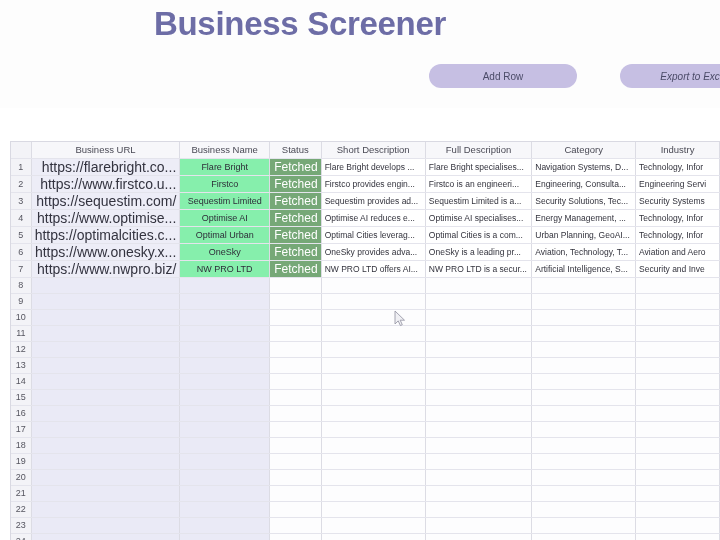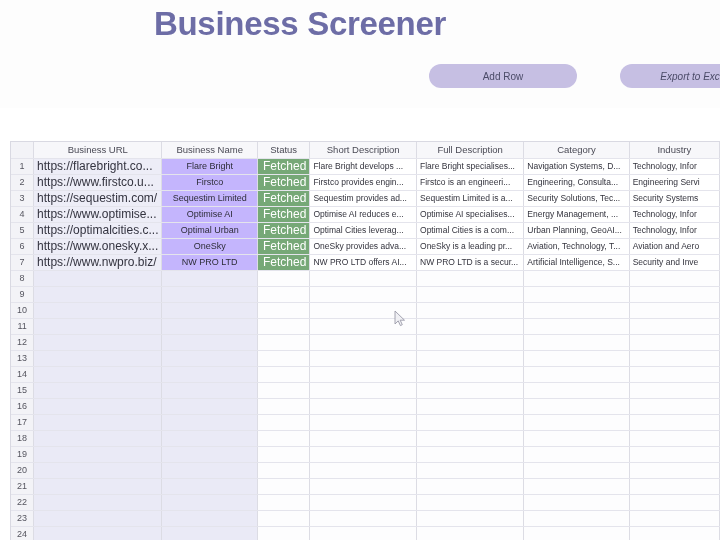--- a/index.html
+++ b/index.html
@@ -138,25 +138,25 @@
     background: #f3f3f7;
     color: #55555f;
     text-align: center;
     font-size: 9px;
     border-right: 1px solid #d2d2dc;
   }
 
   td.cell-url {
     background: #ededf7;
     color: #33333f;
-    text-align: left;
-    font-size: 12px;
+    text-align: right;
+    font-size: 14px;
   }
   td.cell-name {
-    background: #c4b5fd;
+    background: #86efac;
     color: #2d2d38;
     text-align: center;
     font-weight: bold;
     font-size: 9px;
   }
   td.cell-text {
     background: #ffffff;
     color: #33333d;
     text-align: left;
     font-size: 8.5px;

